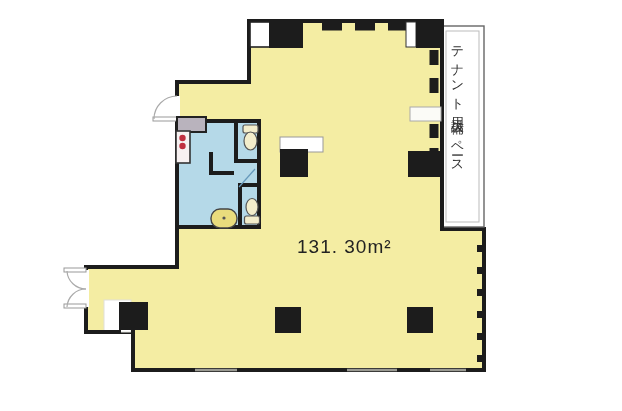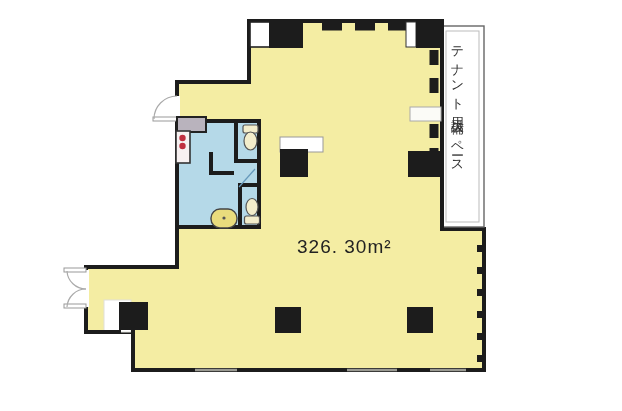--- a/index.html
+++ b/index.html
@@ -102,17 +102,17 @@
       <ellipse cx="252" cy="207" rx="6" ry="8.5" fill="#f3edcb" stroke="#555" stroke-width="1.2"></ellipse>
       <rect x="244.5" y="216" width="15" height="8" rx="2" fill="#f3edcb" stroke="#555" stroke-width="1.2"></rect>
     </g>
 
     <g>
       <rect x="211" y="209" width="26" height="19" rx="9" fill="#e9dc7d" stroke="#444" stroke-width="1.4"></rect>
       <circle cx="224" cy="218" r="1.6" fill="#555"></circle>
     </g>
   </svg>
 
-  <div class="area-label">326. 30m²</div>
+  <div class="area-label">131. 30m²</div>
 
   <div class="equip-label">テナント用設備スペース</div>
 
 </div>
 
 </body></html>

